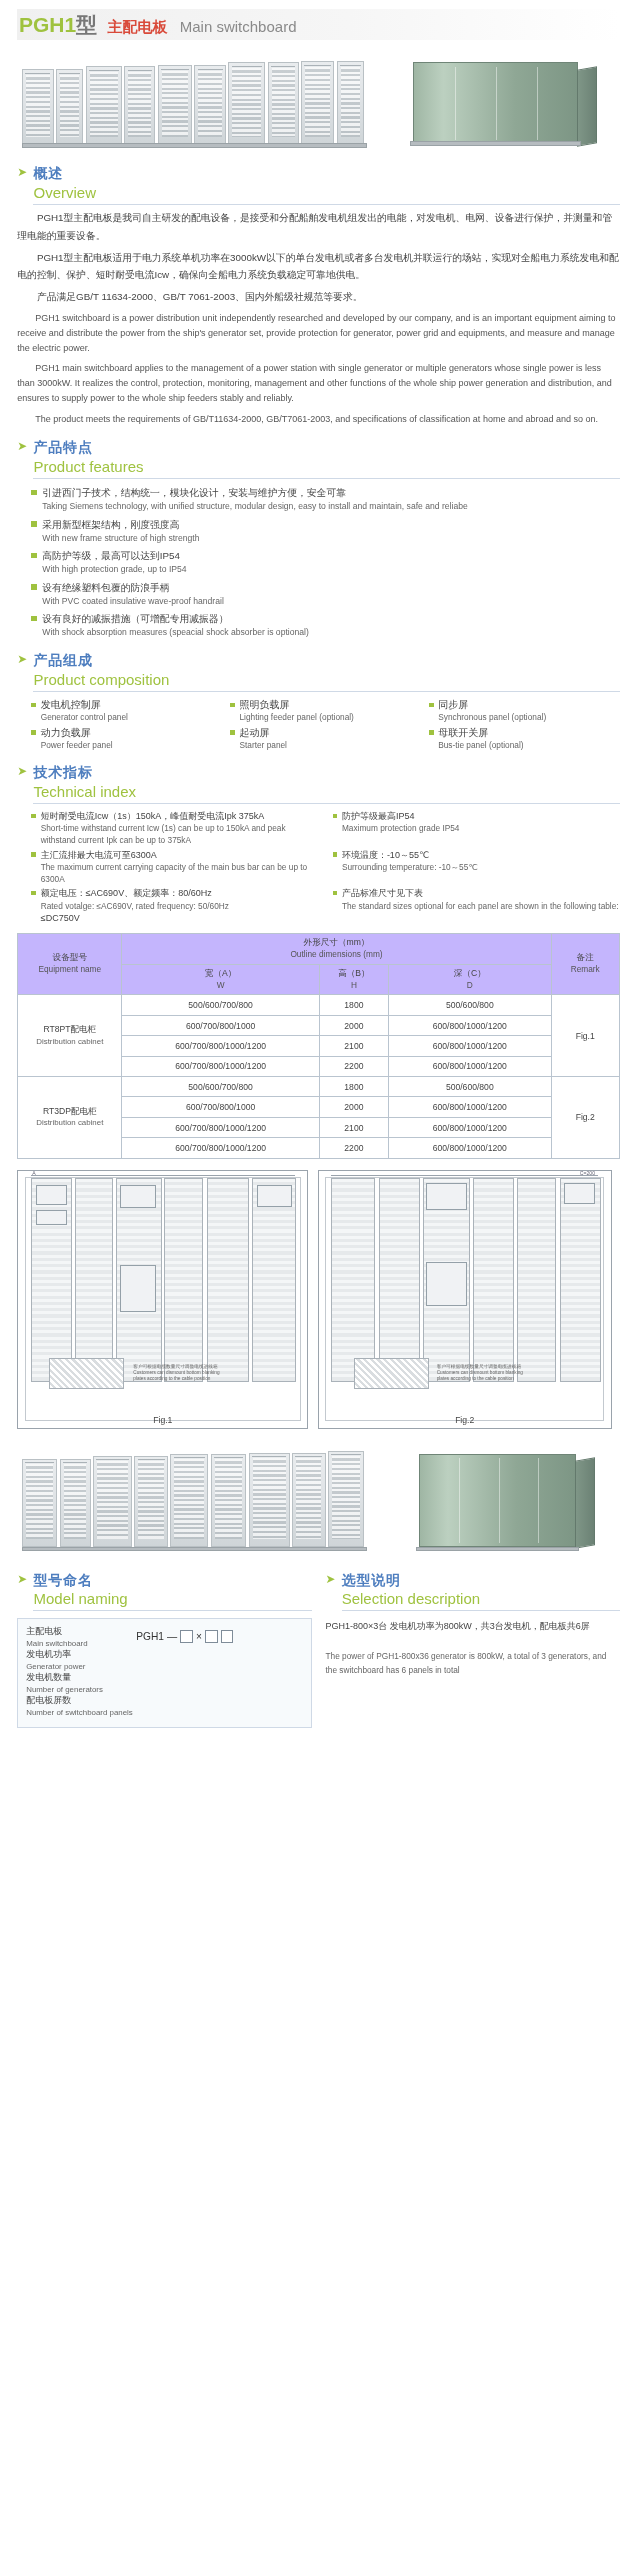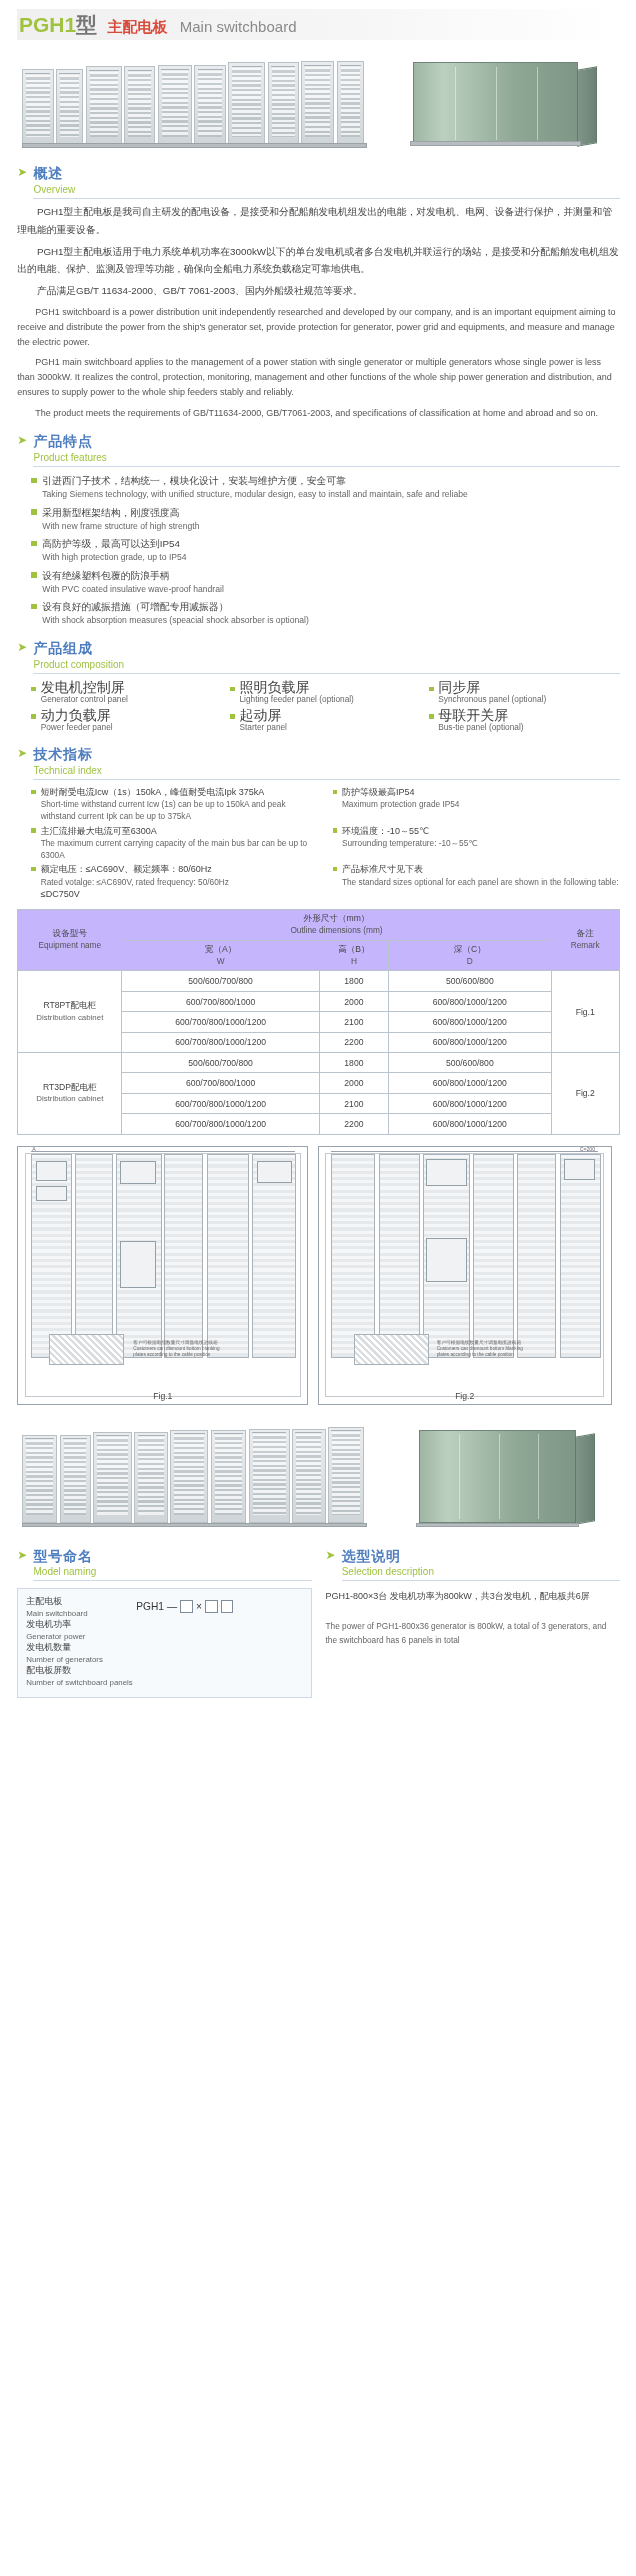--- a/index.html
+++ b/index.html
@@ -58,37 +58,37 @@
     position:absolute; right:-20.4px; top:4.7px; width:20.4px; height:77px;
     background:linear-gradient(to right,#7f9687,#6b8174); border:0.8px solid #63796c;
     transform: skewY(-10deg);
   }
 
   
   .sec { margin-top: 12.6px; }
   .sec-head { display:flex; align-items:flex-start; gap:6.3px; }
   .arrow { color:#9fc23f; font-size:11.8px; line-height:15.7px; }
   .sec-titles .cn { font-size:14px; color:#4e7ebf; font-weight:bold; letter-spacing:0.8px; }
-  .sec-titles .en { font-size:10px; color:#9fc23f; margin-top:0.8px; }
+  .sec-titles .en { font-size:15px; color:#9fc23f; margin-top:0.8px; }
   .hr-blue { height:0.8px; background:#cfd9e6; margin-top:3.1px; }
 
   
   .para { font-size:9.8px; line-height:17.3px; color:#444; text-indent:2em; margin:4.7px 0 0 0; }
   .para-en { font-size:9px; line-height:15px; color:#555; text-indent:2em; margin:5.5px 0 0 0; }
 
   
   .features { margin-top:6.3px; padding-left:14px; }
   .feat { margin-bottom:3.1px; }
   .feat .cn { font-size:9.8px; color:#444; line-height:15px; }
   .feat .cn .bullet { display:inline-block; width:5.5px; height:5.5px; background:#9fc23f; margin-right:5.5px; vertical-align:0.8px; }
   .feat .en { font-size:8.6px; color:#666; line-height:13.4px; padding-left:11px; }
 
   
   .comp { display:grid; grid-template-columns: 1fr 1fr 1fr; gap:1.6px 7.9px; margin-top:6.3px; padding-left:14px; }
-  .comp-item .cn{ font-size:14px; color:#444; line-height:14px; }
+  .comp-item .cn{ font-size:10px; color:#444; line-height:14px; }
   .comp-item .cn .sq{ display:inline-block; width:4.7px; height:4.7px; background:#9fc23f; margin-right:4.7px; vertical-align:0.8px; }
   .comp-item .en{ font-size:8.3px; color:#666; line-height:11.8px; padding-left:9.4px; }
 
   
   .tech { display:grid; grid-template-columns: 1fr 1fr; gap:1.6px 14px; margin-top:6.3px; padding-left:14px; }
   .tech-item .cn{ font-size:9px; color:#444; line-height:13.4px; }
   .tech-item .cn .sq{ display:inline-block; width:4.7px; height:4.7px; background:#9fc23f; margin-right:4.7px; vertical-align:0.8px; }
   .tech-item .en{ font-size:8.3px; color:#666; line-height:11.8px; padding-left:9.4px; }
   .tech-item .sub{ font-size:9px; color:#444; line-height:12.6px; padding-left:9.4px; }
 
@@ -203,21 +203,21 @@
   <div class="sec">
     <div class="sec-head">
       <span class="arrow">➤</span>
       <div class="sec-titles" style="flex:1">
         <div class="cn">概述</div>
         <div class="en">Overview</div>
         <div class="hr-blue"></div>
       </div>
     </div>
     <p class="para">PGH1型主配电板是我司自主研发的配电设备，是接受和分配船舶发电机组发出的电能，对发电机、电网、设备进行保护，并测量和管理电能的重要设备。</p>
-    <p class="para">PGH1型主配电板适用于电力系统单机功率在3000kW以下的单台发电机或者多台发电机并联运行的场站，是接受和分配船舶发电机组发出的电能、保护、监测及管理等功能，确保向全船电力系统负载稳定可靠地供电。</p>
+    <p class="para">PGH1型主配电板适用于电力系统单机功率在3000kW以下的单台发电机或者多台发电机并联运行的场站，实现对全船电力系统发电和配电的控制、保护、短时耐受电流Icw，确保向全船电力系统负载稳定可靠地供电。</p>
     <p class="para">产品满足GB/T 11634-2000、GB/T 7061-2003、国内外船级社规范等要求。</p>
     <p class="para-en">PGH1 switchboard is a power distribution unit independently researched and developed by our company, and is an important equipment aiming to receive and distribute the power from the ship's generator set, provide protection for generator, power grid and equipments, and measure and manage the electric power.</p>
     <p class="para-en">PGH1 main switchboard applies to the management of a power station with single generator or multiple generators whose single power is less than 3000kW. It realizes the control, protection, monitoring, management and other functions of the whole ship power generation and distribution, and ensures to supply power to the whole ship feeders stably and reliably.</p>
     <p class="para-en">The product meets the requirements of GB/T11634-2000, GB/T7061-2003, and specifications of classification at home and abroad and so on.</p>
   </div>
 
   <div class="sec">
     <div class="sec-head">
       <span class="arrow">➤</span>
       <div class="sec-titles" style="flex:1">

